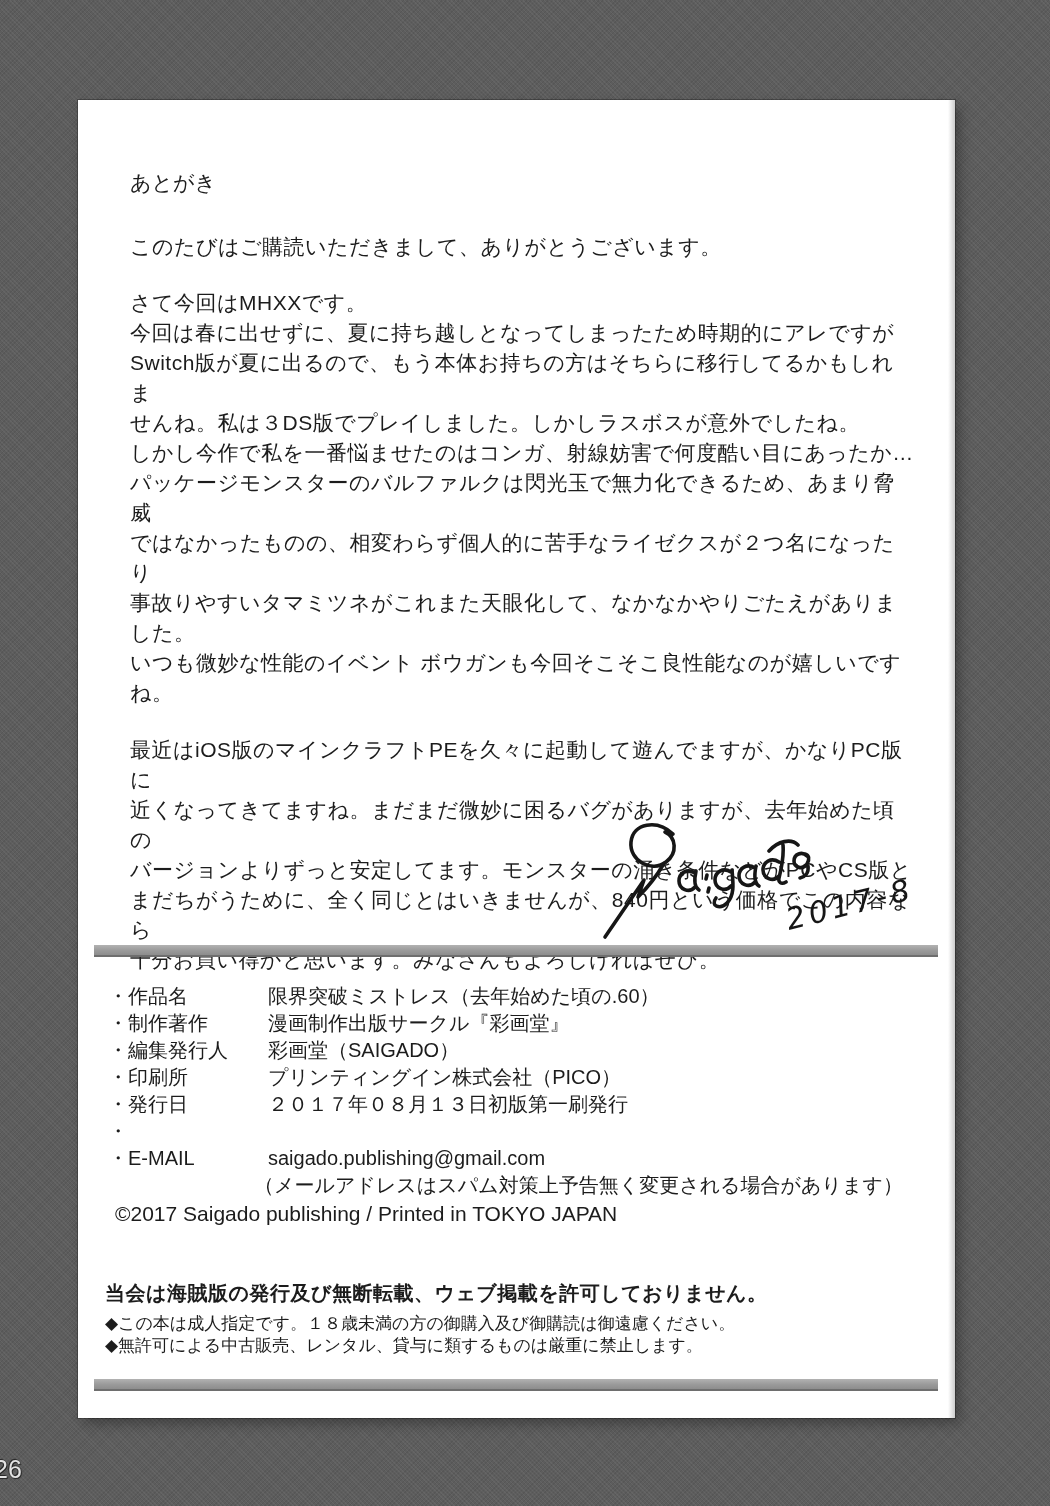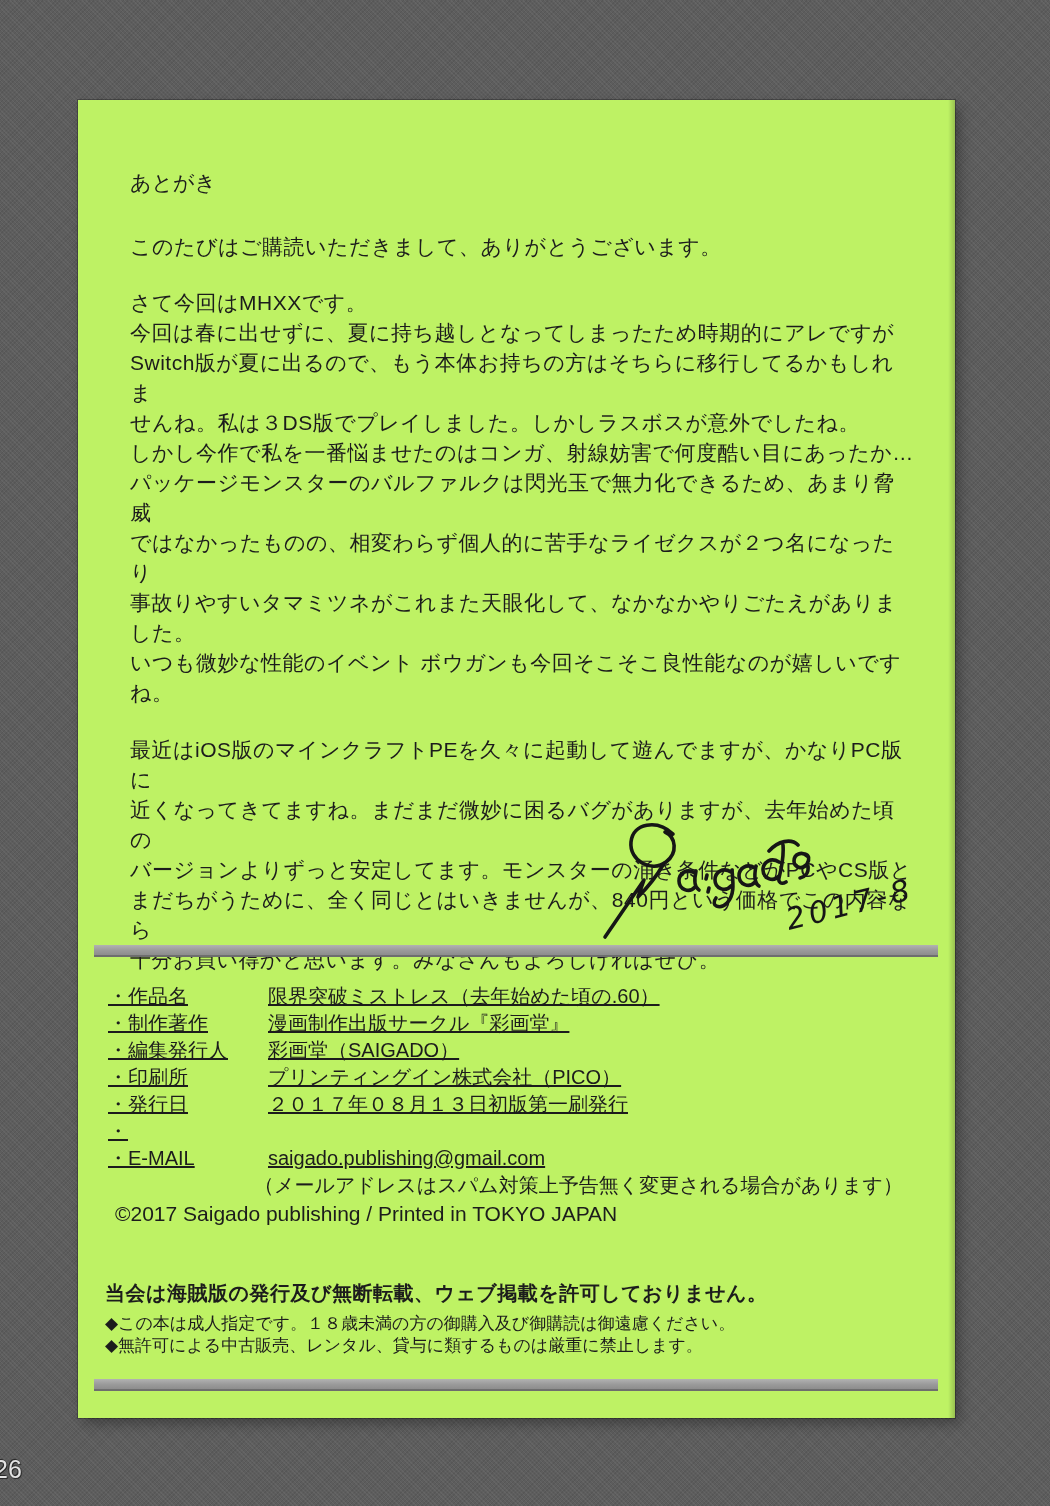--- a/index.html
+++ b/index.html
@@ -17,21 +17,21 @@
       repeating-linear-gradient(-45deg, rgba(0,0,0,0.07) 0 1px, transparent 1px 3px);
     font-family: "Liberation Sans", "DejaVu Sans", sans-serif;
     color: #1c1c1c;
   }
   .page {
     position: absolute;
     left: 78px;
     top: 100px;
     width: 877px;
     height: 1318px;
-    background: #bef264;
+    background: #ffffff;
     box-shadow: 0 0 0 1px rgba(0,0,0,0.25), 5px 6px 12px rgba(0,0,0,0.30);
   }
   .page::after {
     content: "";
     position: absolute;
     right: 0; top: 0; bottom: 0;
     width: 7px;
     background: linear-gradient(to left, rgba(0,0,0,0.20), rgba(0,0,0,0));
     pointer-events: none;
   }
@@ -72,21 +72,21 @@
   .divider.top { top: 845px; }
   .divider.bottom { top: 1279px; }
   .colophon {
     position: absolute;
     left: 30px;
     top: 883px;
     width: 820px;
     font-size: 20px;
     line-height: 27px;
   }
-  .colophon-row { display: flex; text-decoration: underline; }
+  .colophon-row { display: flex; }
   .colophon-label {
     flex: 0 0 160px;
     white-space: nowrap;
   }
   .colophon-value { white-space: nowrap; }
   .email-note {
     margin-left: 146px;
     white-space: nowrap;
   }
   .copyright-line {

